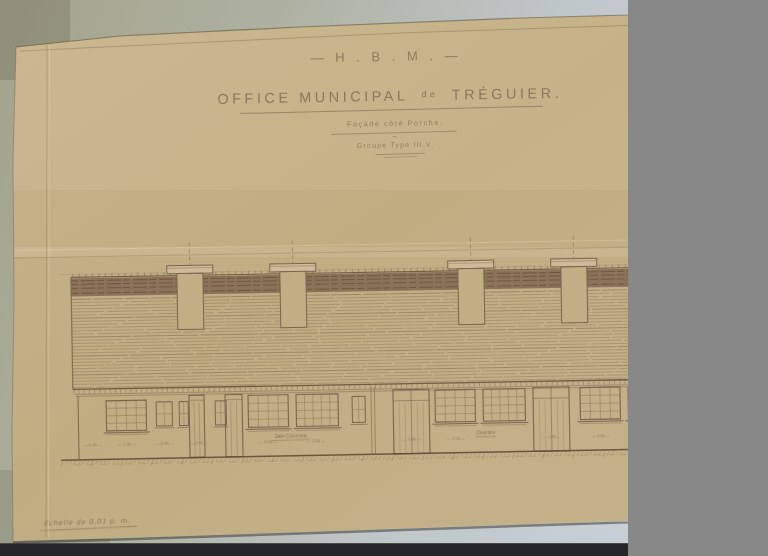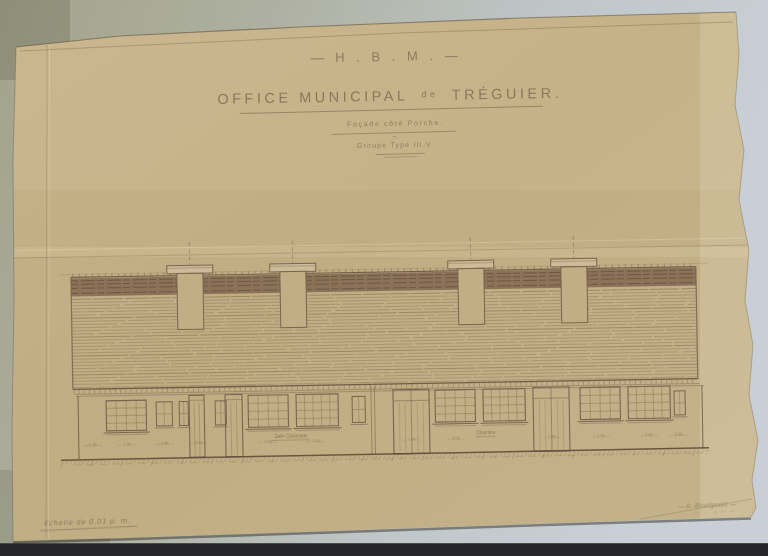--- a/index.html
+++ b/index.html
@@ -1,16 +1,16 @@
 <!DOCTYPE html>
 <html><head>
 <meta charset="utf-8">
 <style>
   html,body{margin:0;padding:0;background:#888;}
-  .stage{position:relative;width:768px;height:556px;overflow:hidden;
+  .stage{position:relative;width:628px;height:556px;overflow:hidden;
          font-family:"Liberation Sans",sans-serif;}
   svg text{font-family:"Liberation Sans",sans-serif;}
   .hand{font-family:"DejaVu Sans",sans-serif;}
 </style>
 </head>
 <body>
 
 <div class="stage">
 <svg id="scene" width="768" height="556" viewBox="0 0 768 556">
   <defs>

